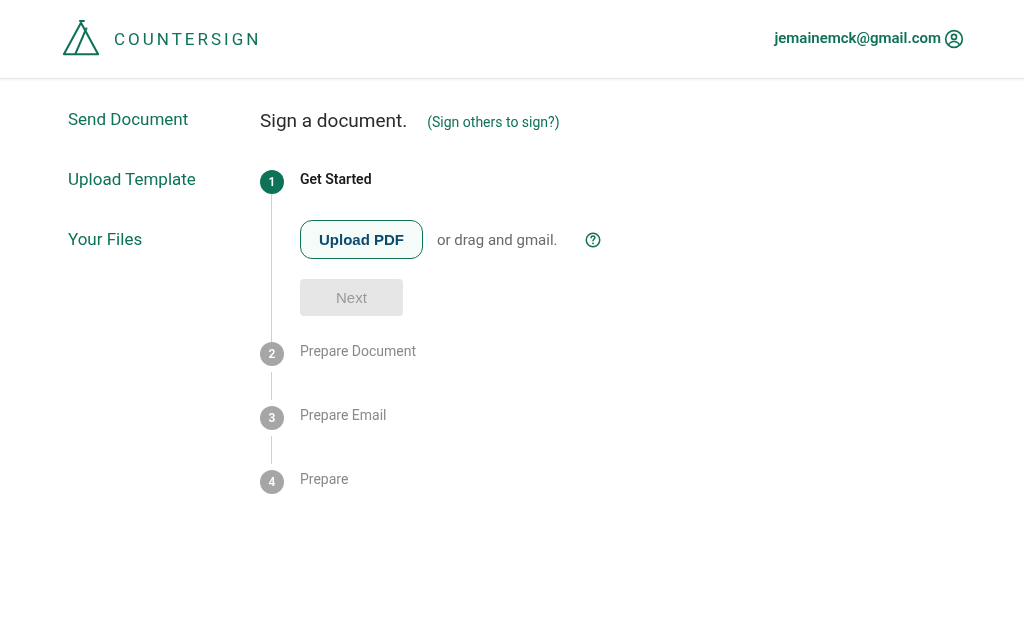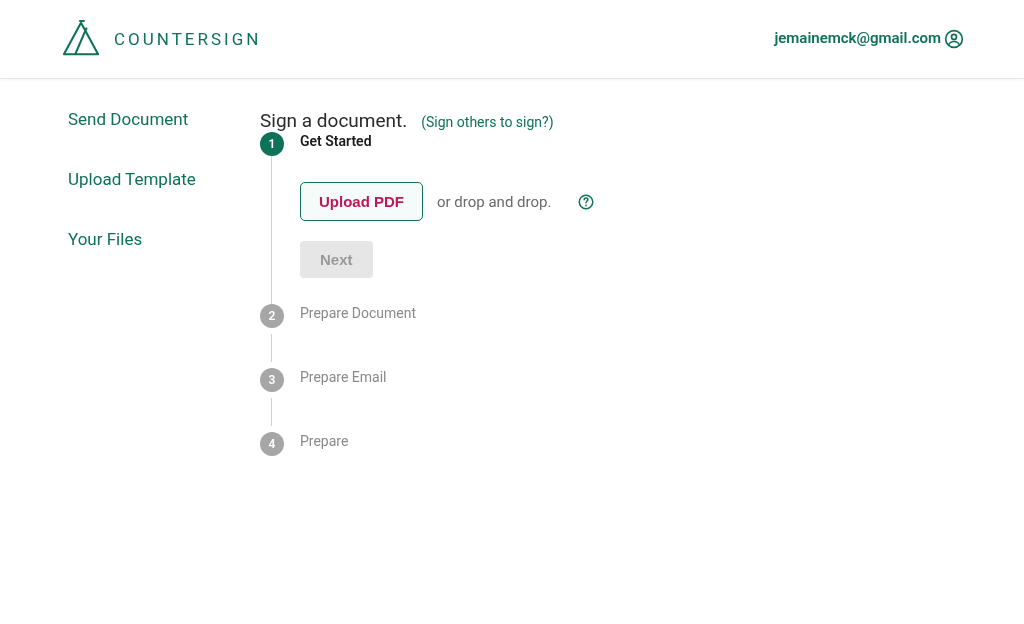--- a/index.html
+++ b/index.html
@@ -69,21 +69,22 @@
       font-weight: 400;
       cursor: pointer;
     }
     .main {
       flex: 1;
       padding-left: 0;
     }
     .title-row {
       display: flex;
       align-items: baseline;
-      gap: 14px;
+      gap: 20px;
+      margin-bottom: 38px;
     }
     .page-title {
       font-size: 19px;
       font-weight: 400;
       color: #2a2a2a;
     }
     .sublink {
       color: #0e7258;
       font-size: 14px;
       cursor: pointer;
@@ -152,42 +153,42 @@
       z-index: 1;
     }
     .upload-row {
       display: flex;
       align-items: center;
       gap: 14px;
     }
     .upload-btn {
       border: 1.5px solid #0e7258;
       background: #f5fbf8;
-      color: #be185d;
+      color: #0c4a6e;
       font-size: 15px;
       font-weight: 600;
       padding: 10px 18px;
-      border-radius: 5px;
+      border-radius: 12px;
       cursor: pointer;
     }
     .drag-text {
       color: #6a6a6a;
       font-size: 15px;
     }
     .help-icon {
       width: 18px;
       height: 18px;
       margin-left: 12px;
     }
     .next-btn {
       background: #e6e6e6;
       color: #999;
       font-size: 15px;
-      font-weight: 700;
-      padding: 10px 20px;
+      font-weight: 400;
+      padding: 10px 36px;
       border: none;
       border-radius: 4px;
       margin-top: 20px;
       cursor: not-allowed;
     }
     .gap-step {
       height: 40px;
       position: relative;
     }
   </style>
@@ -230,21 +231,21 @@
 
       <div class="step">
         <div class="step-badge active">1</div>
         <div class="step-label active">Get Started</div>
       </div>
 
       <div class="step-body">
         <div class="connector"></div>
         <div class="upload-row">
           <button class="upload-btn">Upload PDF</button>
-          <span class="drag-text">or drop and drop.</span>
+          <span class="drag-text">or drag and gmail.</span>
           <svg class="help-icon" viewBox="0 0 24 24" fill="none">
             <circle cx="12" cy="12" r="9" stroke="#0e7258" stroke-width="2"></circle>
             <path d="M 9.5 9 C 9.5 7 11 6.5 12 6.5 C 13 6.5 14.5 7 14.5 9 C 14.5 10.5 12 11 12 13" stroke="#0e7258" stroke-width="2" stroke-linecap="round"></path>
             <circle cx="12" cy="16.5" r="1.2" fill="#0e7258"></circle>
           </svg>
         </div>
         <button class="next-btn" disabled="">Next</button>
       </div>
 
       <div class="step">

